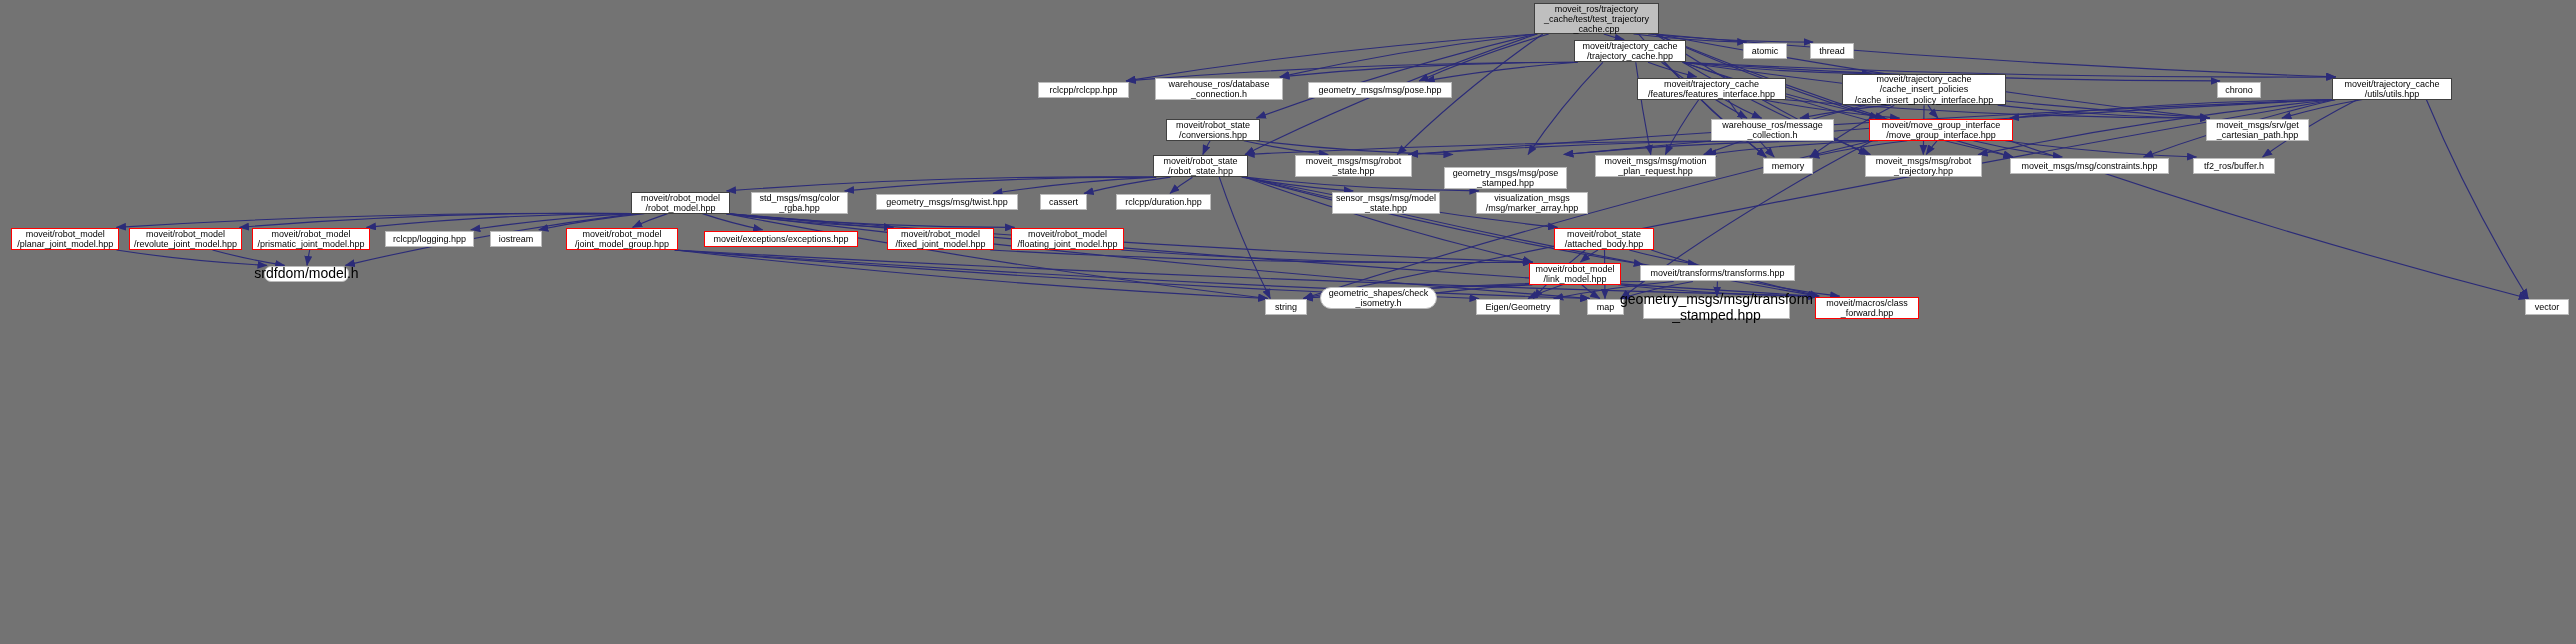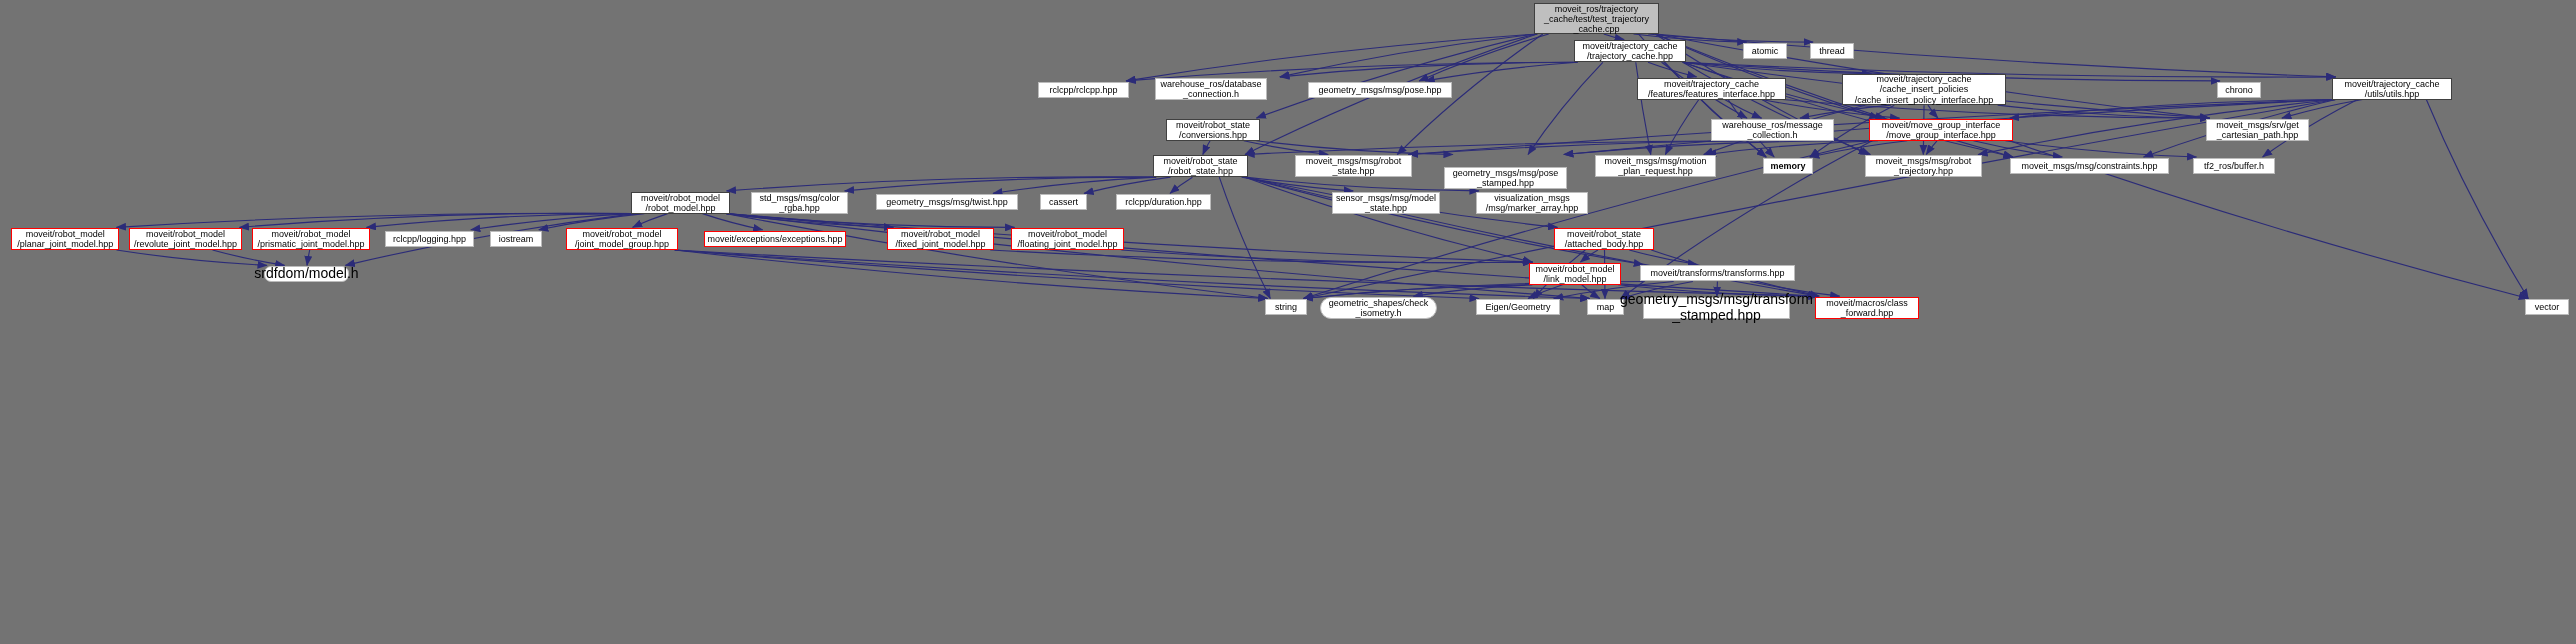--- a/index.html
+++ b/index.html
@@ -141,21 +141,21 @@
       <path d="M2031,348 Q1818.9026200883566,348.0131004417826 1611,369" fill="none" stroke="#2b2b78" stroke-width="1.4" marker-end="url(#ah)"></path>
     </svg>
 <div class="node root" style="left: 1534px; top: 3.2px; width: 125px; height: 31px; font-size: 9px;"><span>moveit_ros/trajectory
 _cache/test/test_trajectory
 _cache.cpp</span></div>
     <div class="node dark" style="left: 1574px; top: 40px; width: 112px; height: 22px; font-size: 9px;"><span>moveit/trajectory_cache
 /trajectory_cache.hpp</span></div>
     <div class="node " style="left: 1743px; top: 43px; width: 44px; height: 16px; font-size: 9px;"><span>atomic</span></div>
     <div class="node " style="left: 1810px; top: 43px; width: 44px; height: 16px; font-size: 9px;"><span>thread</span></div>
     <div class="node " style="left: 1038px; top: 82px; width: 91px; height: 16px; font-size: 9px;"><span>rclcpp/rclcpp.hpp</span></div>
-    <div class="node " style="left: 1155px; top: 78px; width: 112px; height: 22px; font-size: 9px;"><span>warehouse_ros/database
+    <div class="node " style="left: 1155px; top: 78px; width: 128px; height: 22px; font-size: 9px;"><span>warehouse_ros/database
 _connection.h</span></div>
     <div class="node " style="left: 1308px; top: 82px; width: 144px; height: 16px; font-size: 9px;"><span>geometry_msgs/msg/pose.hpp</span></div>
     <div class="node dark" style="left: 1637px; top: 78px; width: 149px; height: 22px; font-size: 9px;"><span>moveit/trajectory_cache
 /features/features_interface.hpp</span></div>
     <div class="node dark" style="left: 1842px; top: 74px; width: 164px; height: 31px; font-size: 9px;"><span>moveit/trajectory_cache
 /cache_insert_policies
 /cache_insert_policy_interface.hpp</span></div>
     <div class="node " style="left: 2217px; top: 82px; width: 44px; height: 16px; font-size: 9px;"><span>chrono</span></div>
     <div class="node dark" style="left: 2332px; top: 78px; width: 120px; height: 22px; font-size: 9px;"><span>moveit/trajectory_cache
 /utils/utils.hpp</span></div>
@@ -168,21 +168,21 @@
     <div class="node " style="left: 2206px; top: 119px; width: 103px; height: 22px; font-size: 9px;"><span>moveit_msgs/srv/get
 _cartesian_path.hpp</span></div>
     <div class="node dark" style="left: 1153px; top: 155px; width: 95px; height: 22px; font-size: 9px;"><span>moveit/robot_state
 /robot_state.hpp</span></div>
     <div class="node " style="left: 1295px; top: 155px; width: 117px; height: 22px; font-size: 9px;"><span>moveit_msgs/msg/robot
 _state.hpp</span></div>
     <div class="node " style="left: 1444px; top: 155px; width: 123px; height: 22px; font-size: 9px; margin-top: 12px;"><span>geometry_msgs/msg/pose
 _stamped.hpp</span></div>
     <div class="node " style="left: 1595px; top: 155px; width: 121px; height: 22px; font-size: 9px;"><span>moveit_msgs/msg/motion
 _plan_request.hpp</span></div>
-    <div class="node " style="left: 1763px; top: 158px; width: 50px; height: 16px; font-size: 9px; font-weight: bold;"><span>memory</span></div>
+    <div class="node " style="left: 1763px; top: 158px; width: 50px; height: 16px; font-size: 9px;"><span>memory</span></div>
     <div class="node " style="left: 1865px; top: 155px; width: 117px; height: 22px; font-size: 9px;"><span>moveit_msgs/msg/robot
 _trajectory.hpp</span></div>
     <div class="node " style="left: 2010px; top: 158px; width: 159px; height: 16px; font-size: 9px;"><span>moveit_msgs/msg/constraints.hpp</span></div>
     <div class="node " style="left: 2193px; top: 158px; width: 82px; height: 16px; font-size: 9px;"><span>tf2_ros/buffer.h</span></div>
     <div class="node dark" style="left: 631px; top: 192px; width: 99px; height: 22px; font-size: 9px;"><span>moveit/robot_model
 /robot_model.hpp</span></div>
     <div class="node " style="left: 751px; top: 192px; width: 97px; height: 22px; font-size: 9px;"><span>std_msgs/msg/color
 _rgba.hpp</span></div>
     <div class="node " style="left: 876px; top: 194px; width: 142px; height: 16px; font-size: 9px;"><span>geometry_msgs/msg/twist.hpp</span></div>
     <div class="node " style="left: 1040px; top: 194px; width: 47px; height: 16px; font-size: 9px;"><span>cassert</span></div>
@@ -194,33 +194,33 @@
     <div class="node red" style="left: 11.3px; top: 228px; width: 108px; height: 22px; font-size: 9px;"><span>moveit/robot_model
 /planar_joint_model.hpp</span></div>
     <div class="node red" style="left: 129px; top: 228px; width: 113px; height: 22px; font-size: 9px;"><span>moveit/robot_model
 /revolute_joint_model.hpp</span></div>
     <div class="node red" style="left: 252px; top: 228px; width: 118px; height: 22px; font-size: 9px;"><span>moveit/robot_model
 /prismatic_joint_model.hpp</span></div>
     <div class="node " style="left: 385px; top: 231px; width: 89px; height: 16px; font-size: 9px;"><span>rclcpp/logging.hpp</span></div>
     <div class="node " style="left: 490px; top: 231px; width: 52px; height: 16px; font-size: 9px;"><span>iostream</span></div>
     <div class="node red" style="left: 566px; top: 228px; width: 112px; height: 22px; font-size: 9px;"><span>moveit/robot_model
 /joint_model_group.hpp</span></div>
-    <div class="node red" style="left: 704px; top: 231px; width: 142px; height: 16px; font-size: 9px;"><span>moveit/exceptions/exceptions.hpp</span></div>
+    <div class="node red" style="left: 704px; top: 231px; width: 154px; height: 16px; font-size: 9px;"><span>moveit/exceptions/exceptions.hpp</span></div>
     <div class="node red" style="left: 887px; top: 228px; width: 107px; height: 22px; font-size: 9px;"><span>moveit/robot_model
 /fixed_joint_model.hpp</span></div>
     <div class="node red" style="left: 1011px; top: 228px; width: 113px; height: 22px; font-size: 9px;"><span>moveit/robot_model
 /floating_joint_model.hpp</span></div>
     <div class="node red" style="left: 1554px; top: 228px; width: 100px; height: 22px; font-size: 9px;"><span>moveit/robot_state
 /attached_body.hpp</span></div>
     <div class="node " style="left: 264px; top: 266px; width: 85px; height: 16px; font-size: 14px; border-radius: 7px;"><span>srdfdom/model.h</span></div>
     <div class="node red" style="left: 1529px; top: 263px; width: 92px; height: 22px; font-size: 9px;"><span>moveit/robot_model
 /link_model.hpp</span></div>
     <div class="node " style="left: 1640px; top: 265px; width: 155px; height: 16px; font-size: 9px;"><span>moveit/transforms/transforms.hpp</span></div>
     <div class="node " style="left: 1265px; top: 299px; width: 42px; height: 16px; font-size: 9px;"><span>string</span></div>
-    <div class="node " style="left: 1320px; top: 297px; width: 117px; height: 22px; font-size: 9px; border-radius: 11px;"><span>geometric_shapes/check
+    <div class="node " style="left: 1320px; top: 287px; width: 117px; height: 22px; font-size: 9px; border-radius: 11px;"><span>geometric_shapes/check
 _isometry.h</span></div>
     <div class="node " style="left: 1476px; top: 299px; width: 84px; height: 16px; font-size: 9px;"><span>Eigen/Geometry</span></div>
     <div class="node " style="left: 1587px; top: 299px; width: 37px; height: 16px; font-size: 9px;"><span>map</span></div>
     <div class="node " style="left: 1643px; top: 297px; width: 147px; height: 22px; font-size: 14px;"><span>geometry_msgs/msg/transform
 _stamped.hpp</span></div>
     <div class="node red" style="left: 1815px; top: 297px; width: 104px; height: 22px; font-size: 9px;"><span>moveit/macros/class
 _forward.hpp</span></div>
     <div class="node " style="left: 2525px; top: 299px; width: 44px; height: 16px; font-size: 9px;"><span>vector</span></div>
   </div>
 

